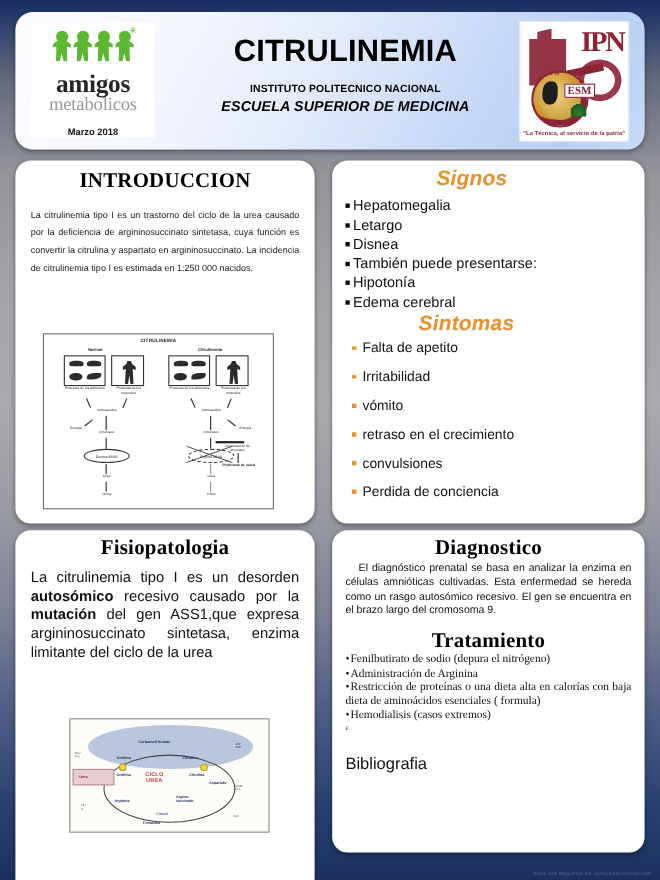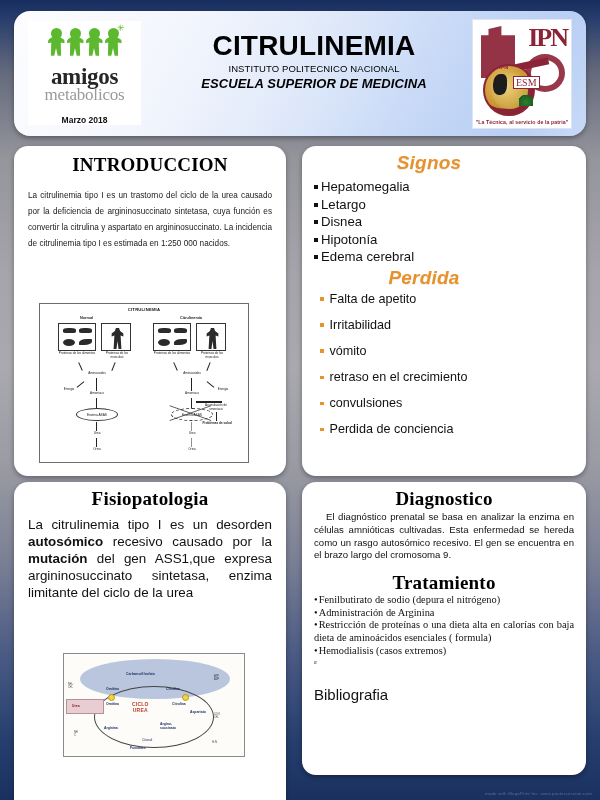--- a/index.html
+++ b/index.html
@@ -79,22 +79,22 @@
   }
   #header-titles {
     position: absolute; left: 140px; top: 20px; width: 320px;
     text-align: center;
   }
   #poster-title {
     font-size: 28px; font-weight: 700; color: #000;
     letter-spacing: 0.2px; line-height: 1.05;
   }
   #inst-line {
-    font-size: 9.5px; font-weight: 400; color: #000;
-    letter-spacing: 0.1px; margin-top: 3px;
+    font-size: 9.5px; font-weight: 700; color: #000;
+    letter-spacing: 0.1px; margin-top: 16px;
   }
   #school-line {
     font-size: 13px; font-weight: 700; font-style: italic;
     color: #000; letter-spacing: 0.1px; margin-top: 2px;
   }
   #logo-right {
     position: absolute; right: 14px; top: 8px;
     width: 100px; height: 110px; background: #fff;
     border: 1px solid #dfe6f2; overflow: hidden;
   }
@@ -133,21 +133,21 @@
   }
   #logo-right .seal .face {
     position: absolute; left: 8px; top: 8px;
     width: 14px; height: 21px; background: #1d1d1d;
     border-radius: 50% 30% 45% 40%;
   }
   #logo-right .esm-box {
     position: absolute; left: 40px; top: 56px;
     background: #fff; border: 1px solid #8c2437;
     padding: 0 2px;
-    font-size: 10px; font-weight: 400; color: #8c2437;
+    font-size: 10px; font-weight: 700; color: #8c2437;
     font-family: "Liberation Serif", serif;
   }
   #logo-right .esm-leaf {
     position: absolute; left: 46px; top: 74px;
     width: 14px; height: 12px;
     background: radial-gradient(circle at 50% 70%, #2e7d32 0%, #1b5e20 70%, transparent 72%);
   }
   #logo-right .ipn-mini {
     position: absolute; left: 26px; top: 44px;
     font-size: 5.5px; font-weight: 700; color: #8c2437;
@@ -475,29 +475,33 @@
     <li>
         <span class="sq-bullet"></span>
         <span>Letargo</span>
       </li>
     <li>
         <span class="sq-bullet"></span>
         <span>Disnea</span>
       </li>
     <li>
         <span class="sq-bullet"></span>
+        <span> También puede presentarse:</span>
+      </li>
+    <li>
+        <span class="sq-bullet"></span>
         <span>Hipotonía</span>
       </li>
     <li>
         <span class="sq-bullet"></span>
         <span>Edema cerebral</span>
       </li>
   </ul>
 
-  <div class="h-orange" style="margin-left:-40px; margin-top:1px;">Perdida</div>
+  <div class="h-orange" style="margin-left:-40px; margin-top:1px;">Sintomas</div>
 
   <ul class="sintomas-list">
     <li>
         <span class="sq-orange"></span>
         <span>Falta de apetito</span>
       </li>
     <li>
         <span class="sq-orange"></span>
         <span>Irritabilidad</span>
       </li>

